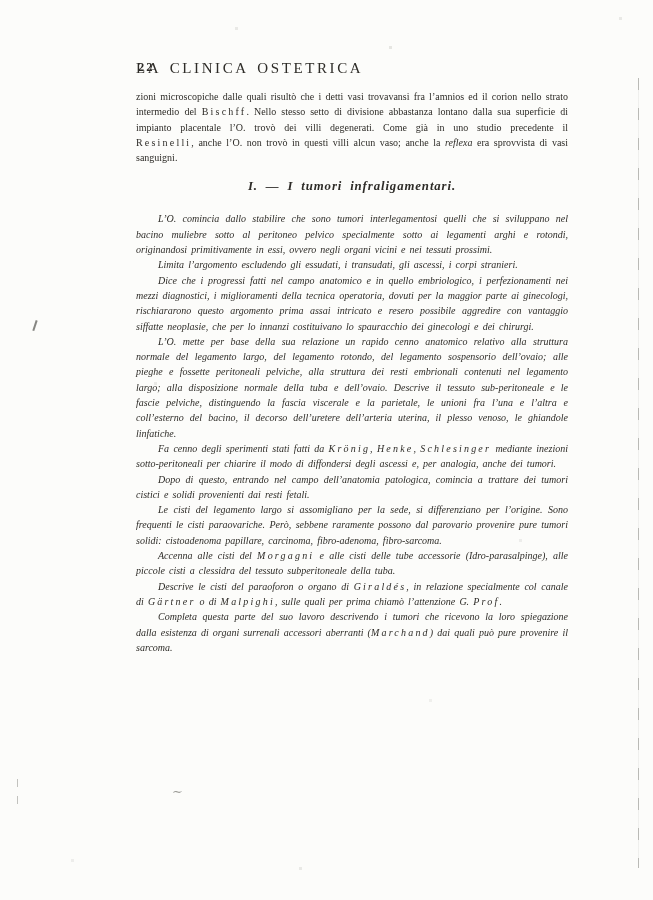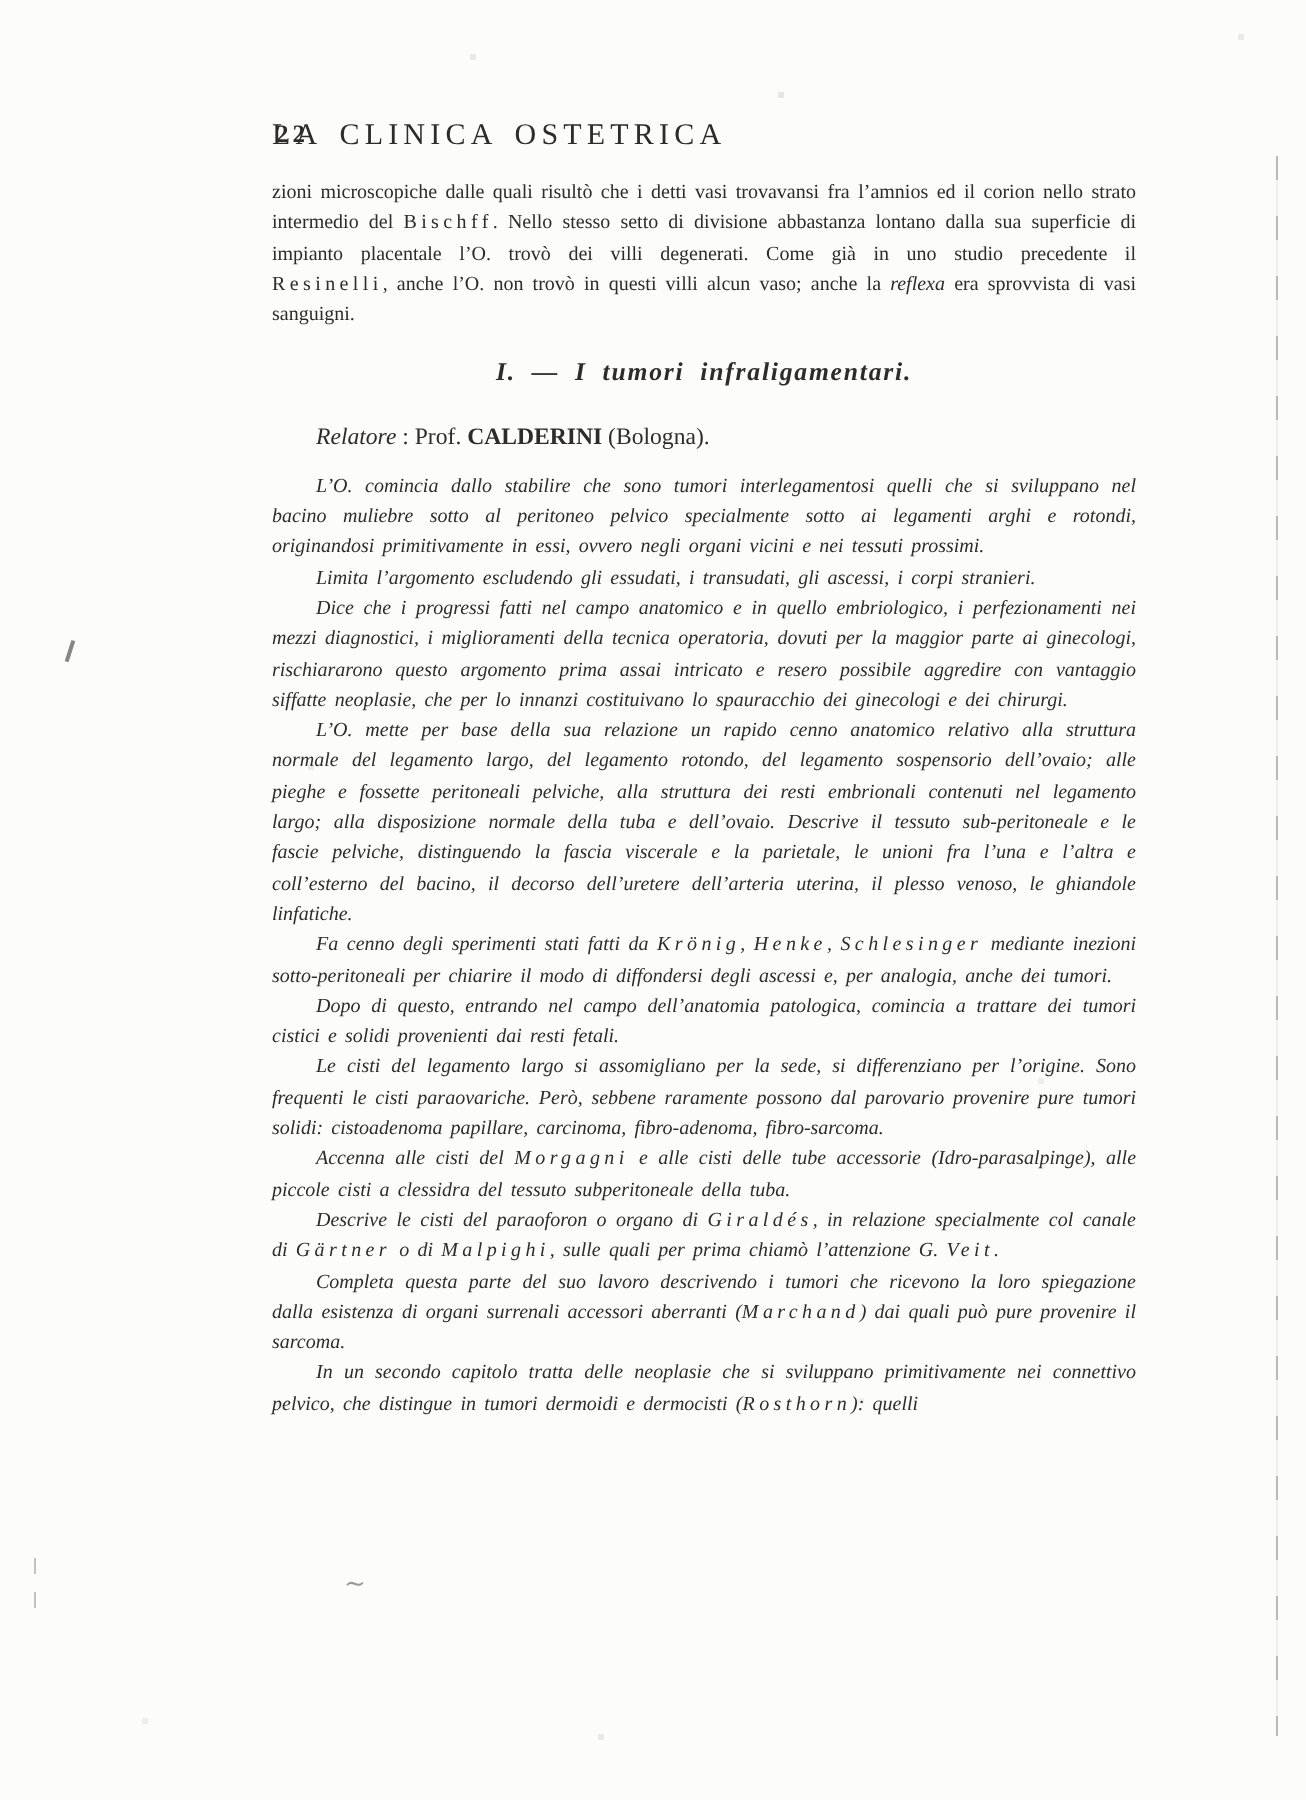--- a/index.html
+++ b/index.html
@@ -133,34 +133,32 @@
       <span class="pagenum">22</span>
       <span class="journal">LA CLINICA OSTETRICA</span>
     </div>
 
     <div id="intro">
         <p class="para"><span>zioni microscopiche dalle quali risultò che i detti vasi trovavansi fra l’amnios ed il corion nello strato intermedio del </span><span class="spaced">Bischff</span><span>. Nello stesso setto di divisione abbastanza lontano dalla sua superficie di impianto placentale l’O. trovò dei villi degenerati. Come già in uno studio precedente il </span><span class="spaced">Resinelli</span><span>, anche l’O. non trovò in questi villi alcun vaso; anche la </span><span class="italic">reflexa</span><span> era sprovvista di vasi sanguigni.</span></p>
       </div>
 
     <h2 class="section-heading">I. — I tumori infraligamentari.</h2>
 
-    <p class="relatore"><span class="italic">Relatore</span><span> : </span><span>Prof. </span><span class="bold">CALDERINI</span><span> (Bologna).</span></p>
 
     <div id="section-body">
         <p class="para indent"><span>L’O. comincia dallo stabilire che sono tumori interlegamentosi quelli che si sviluppano nel bacino muliebre sotto al peritoneo pelvico specialmente sotto ai legamenti arghi e rotondi, originandosi primitivamente in essi, ovvero negli organi vicini e nei tessuti prossimi.</span></p>
         <p class="para indent"><span>Limita l’argomento escludendo gli essudati, i transudati, gli ascessi, i corpi stranieri.</span></p>
         <p class="para indent"><span>Dice che i progressi fatti nel campo anatomico e in quello embriologico, i perfezionamenti nei mezzi diagnostici, i miglioramenti della tecnica operatoria, dovuti per la maggior parte ai ginecologi, rischiararono questo argomento prima assai intricato e resero possibile aggredire con vantaggio siffatte neoplasie, che per lo innanzi costituivano lo spauracchio dei ginecologi e dei chirurgi.</span></p>
         <p class="para indent"><span>L’O. mette per base della sua relazione un rapido cenno anatomico relativo alla struttura normale del legamento largo, del legamento rotondo, del legamento sospensorio dell’ovaio; alle pieghe e fossette peritoneali pelviche, alla struttura dei resti embrionali contenuti nel legamento largo; alla disposizione normale della tuba e dell’ovaio. Descrive il tessuto sub-peritoneale e le fascie pelviche, distinguendo la fascia viscerale e la parietale, le unioni fra l’una e l’altra e coll’esterno del bacino, il decorso dell’uretere dell’arteria uterina, il plesso venoso, le ghiandole linfatiche.</span></p>
         <p class="para indent"><span>Fa cenno degli sperimenti stati fatti da </span><span class="spaced">Krönig</span><span>, </span><span class="spaced">Henke</span><span>, </span><span class="spaced">Schlesinger</span><span> mediante inezioni sotto-peritoneali per chiarire il modo di diffondersi degli ascessi e, per analogia, anche dei tumori.</span></p>
         <p class="para indent"><span>Dopo di questo, entrando nel campo dell’anatomia patologica, comincia a trattare dei tumori cistici e solidi provenienti dai resti fetali.</span></p>
         <p class="para indent"><span>Le cisti del legamento largo si assomigliano per la sede, si differenziano per l’origine. Sono frequenti le cisti paraovariche. Però, sebbene raramente possono dal parovario provenire pure tumori solidi: cistoadenoma papillare, carcinoma, fibro-adenoma, fibro-sarcoma.</span></p>
         <p class="para indent"><span>Accenna alle cisti del </span><span class="spaced">Morgagni</span><span> e alle cisti delle tube accessorie (Idro-parasalpinge), alle piccole cisti a clessidra del tessuto subperitoneale della tuba.</span></p>
-        <p class="para indent"><span>Descrive le cisti del paraoforon o organo di </span><span class="spaced">Giraldés</span><span>, in relazione specialmente col canale di </span><span class="spaced">Gärtner</span><span> o di </span><span class="spaced">Malpighi</span><span>, sulle quali per prima chiamò l’attenzione G. </span><span class="spaced">Veit</span><span>.</span></p>
+        <p class="para indent"><span>Descrive le cisti del paraoforon o organo di </span><span class="spaced">Giraldés</span><span>, in relazione specialmente col canale di </span><span class="spaced">Gärtner</span><span> o di </span><span class="spaced">Malpighi</span><span>, sulle quali per prima chiamò l’attenzione G. </span><span class="spaced">Prof</span><span>.</span></p>
         <p class="para indent"><span>Completa questa parte del suo lavoro descrivendo i tumori che ricevono la loro spiegazione dalla esistenza di organi surrenali accessori aberranti (</span><span class="spaced">Marchand</span><span>) dai quali può pure provenire il sarcoma.</span></p>
-        <p class="para indent"><span>In un secondo capitolo tratta delle neoplasie che si sviluppano primitivamente nei connettivo pelvico, che distingue in tumori dermoidi e dermocisti (</span><span class="spaced">Rosthorn</span><span>): quelli</span></p>
       </div>
 
   </div>
 
   <div class="edge-line"></div>
   <div class="mark-slash"></div>
   <div class="mark-dash-1"></div>
   <div class="mark-dash-2"></div>
   <div class="mark-squiggle">∼</div>
   <div class="specks"></div>

